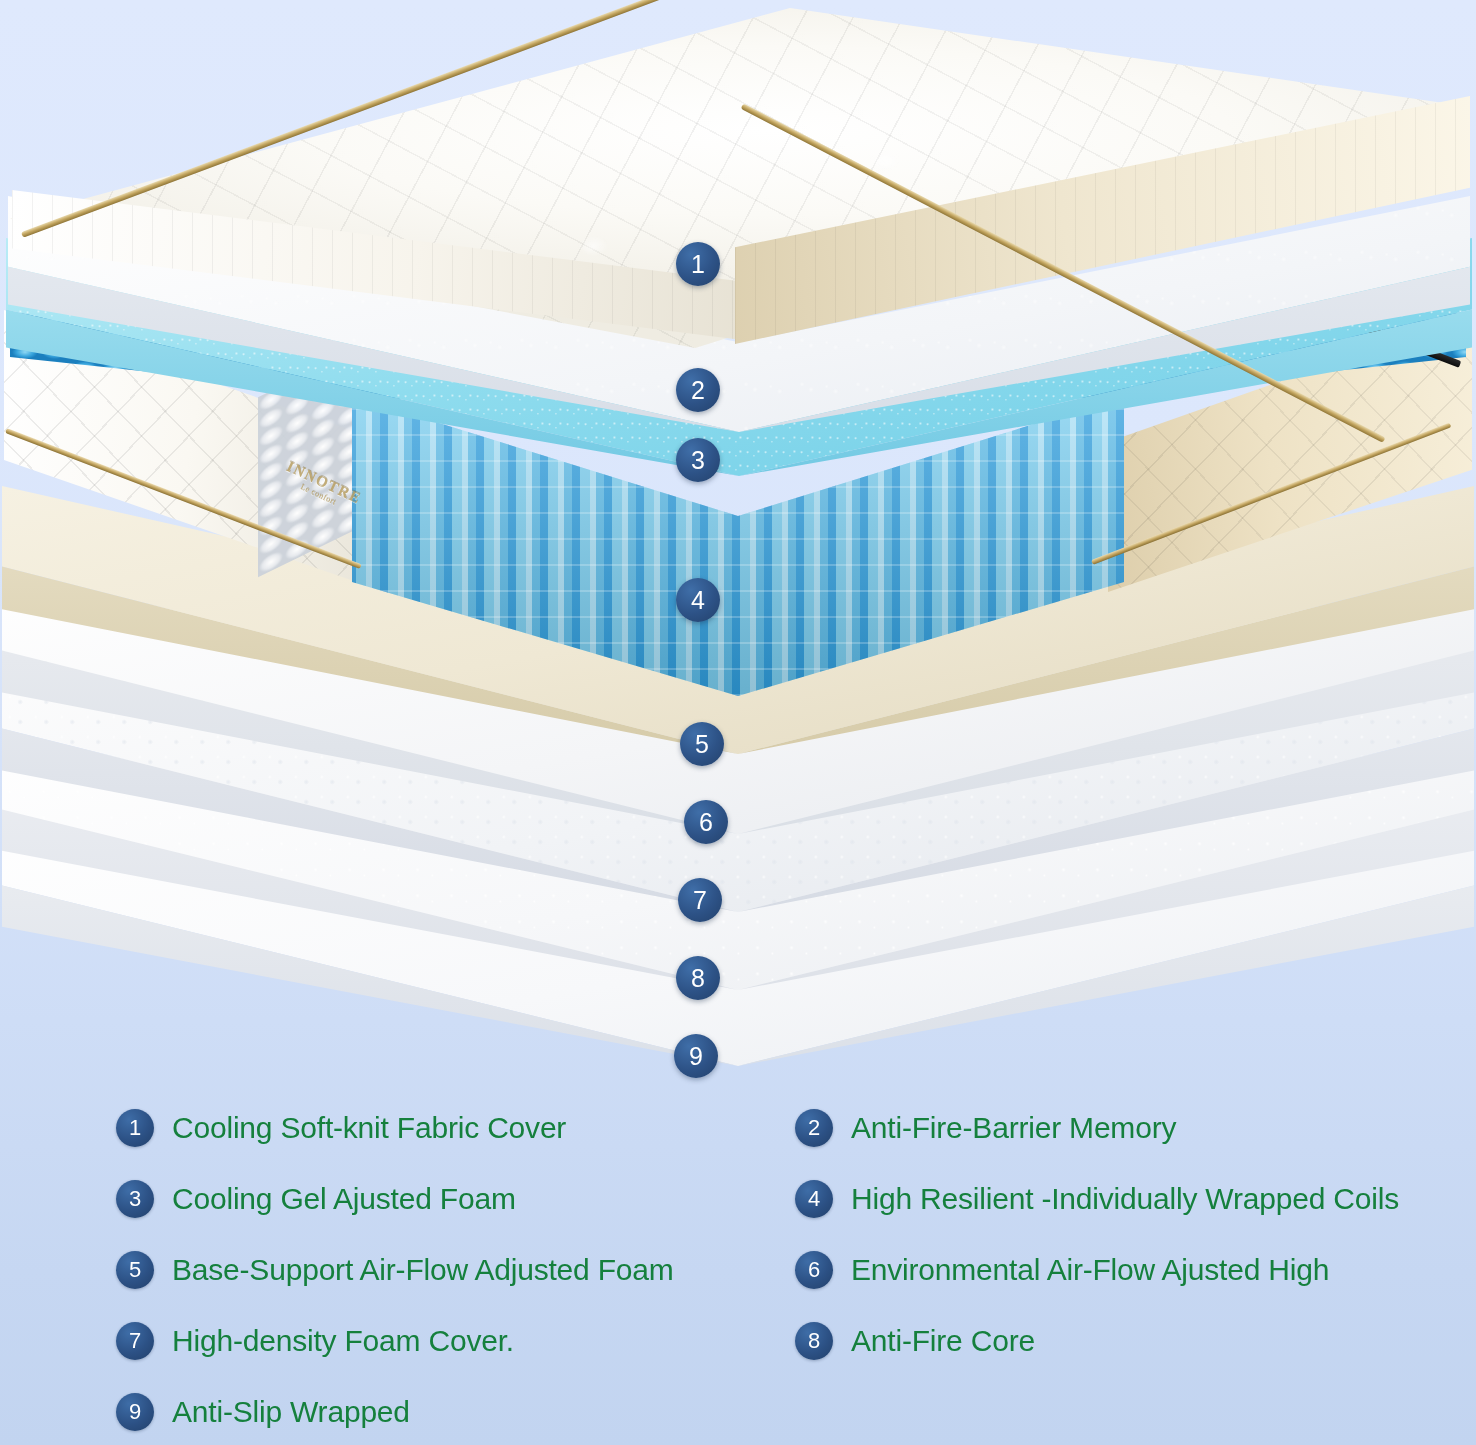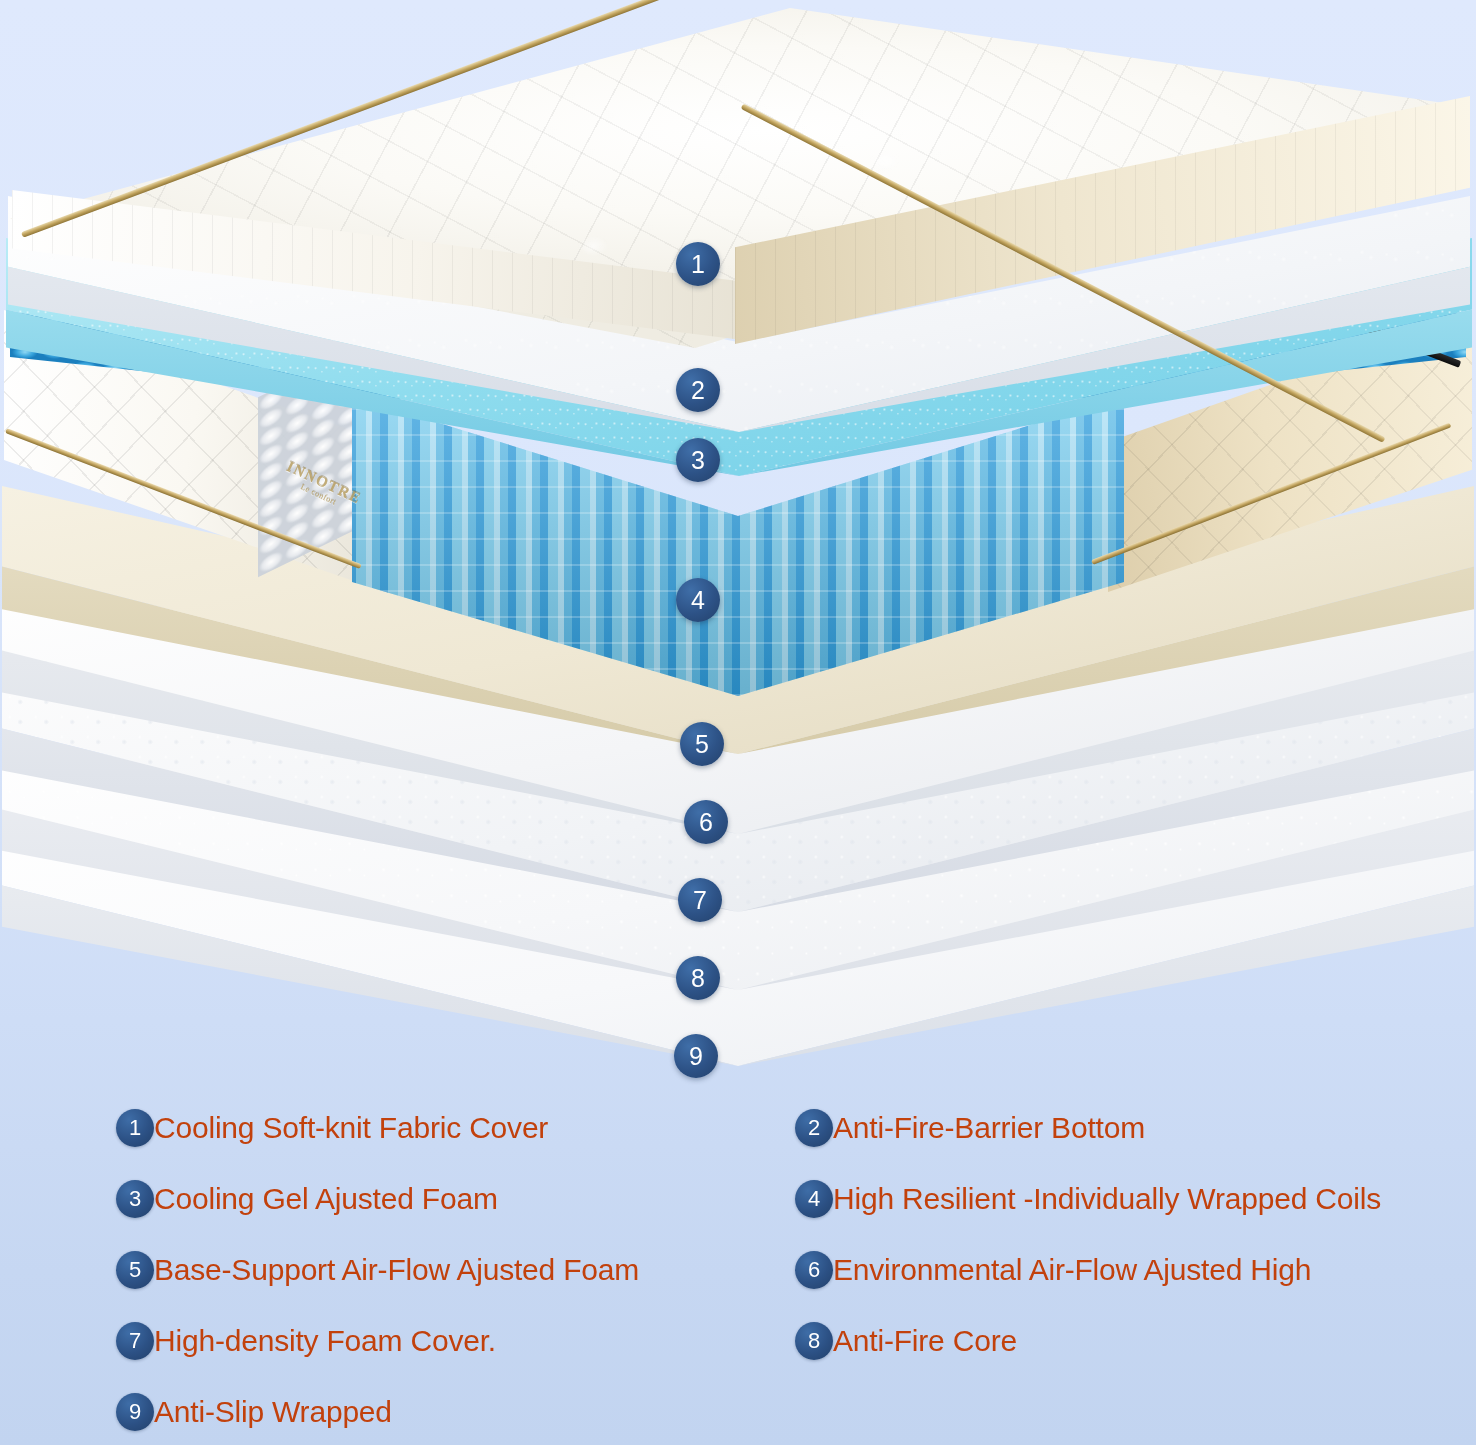--- a/index.html
+++ b/index.html
@@ -331,22 +331,23 @@
     width: 38px; height: 38px;
     border-radius: 50%;
     background: radial-gradient(circle at 34% 28%, #3e6da7 0%, #2c5185 55%, #22406a 100%);
     color: #ffffff;
     font-size: 22px;
     line-height: 38px;
     text-align: center;
     box-shadow: 0 1px 3px rgba(20,40,70,.3);
   }
   .legend-text {
+    margin-left: 18px;
     font-size: 30px;
-    color: #c2410c;
+    color: #15803d;
     white-space: nowrap;
     letter-spacing: -.2px;
   }
 </style>
 </head>
 <body>
 
 <div class="stage">
 
   <div class="slab l9">
@@ -429,35 +430,35 @@
       <div class="legend-row">
         <span class="legend-badge">1</span>
         <span class="legend-text">Cooling Soft-knit Fabric Cover</span>
       </div>
       <div class="legend-row">
         <span class="legend-badge">3</span>
         <span class="legend-text">Cooling Gel Ajusted Foam</span>
       </div>
       <div class="legend-row">
         <span class="legend-badge">5</span>
-        <span class="legend-text">Base-Support Air-Flow Ajusted Foam</span>
+        <span class="legend-text">Base-Support Air-Flow Adjusted Foam</span>
       </div>
       <div class="legend-row">
         <span class="legend-badge">7</span>
         <span class="legend-text">High-density Foam Cover.</span>
       </div>
       <div class="legend-row">
         <span class="legend-badge">9</span>
         <span class="legend-text">Anti-Slip Wrapped</span>
       </div>
     </div>
   <div class="legend-col right" id="legend-right">
       <div class="legend-row">
         <span class="legend-badge">2</span>
-        <span class="legend-text">Anti-Fire-Barrier Bottom</span>
+        <span class="legend-text">Anti-Fire-Barrier Memory</span>
       </div>
       <div class="legend-row">
         <span class="legend-badge">4</span>
         <span class="legend-text">High Resilient -Individually Wrapped Coils</span>
       </div>
       <div class="legend-row">
         <span class="legend-badge">6</span>
         <span class="legend-text">Environmental Air-Flow Ajusted High</span>
       </div>
       <div class="legend-row">

